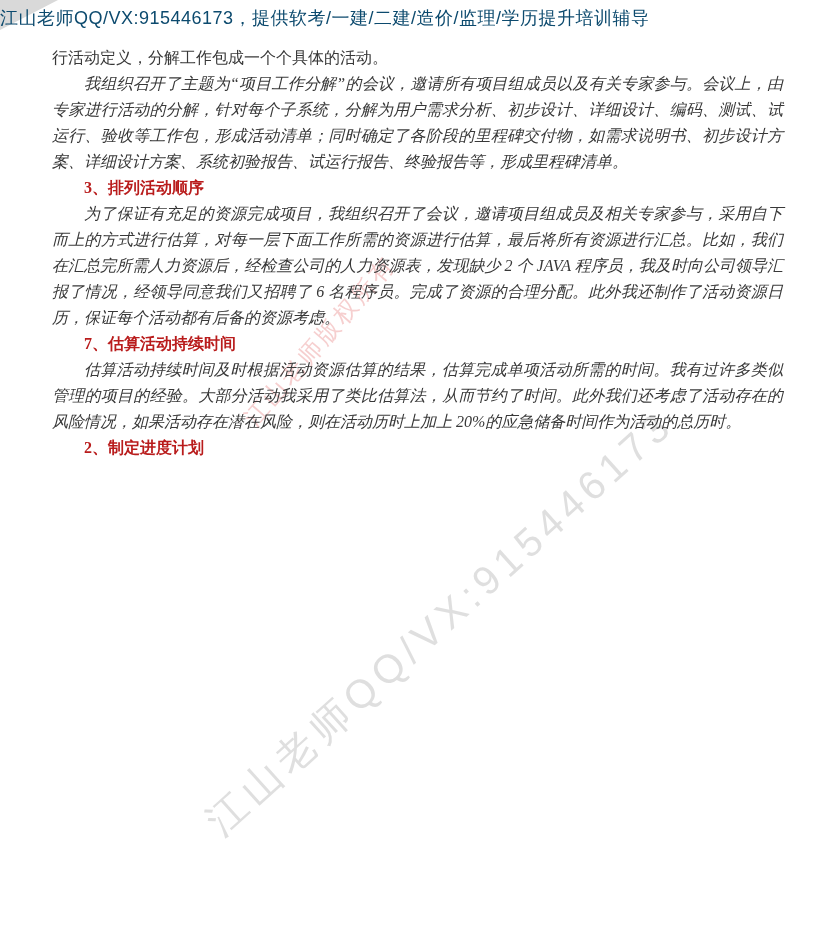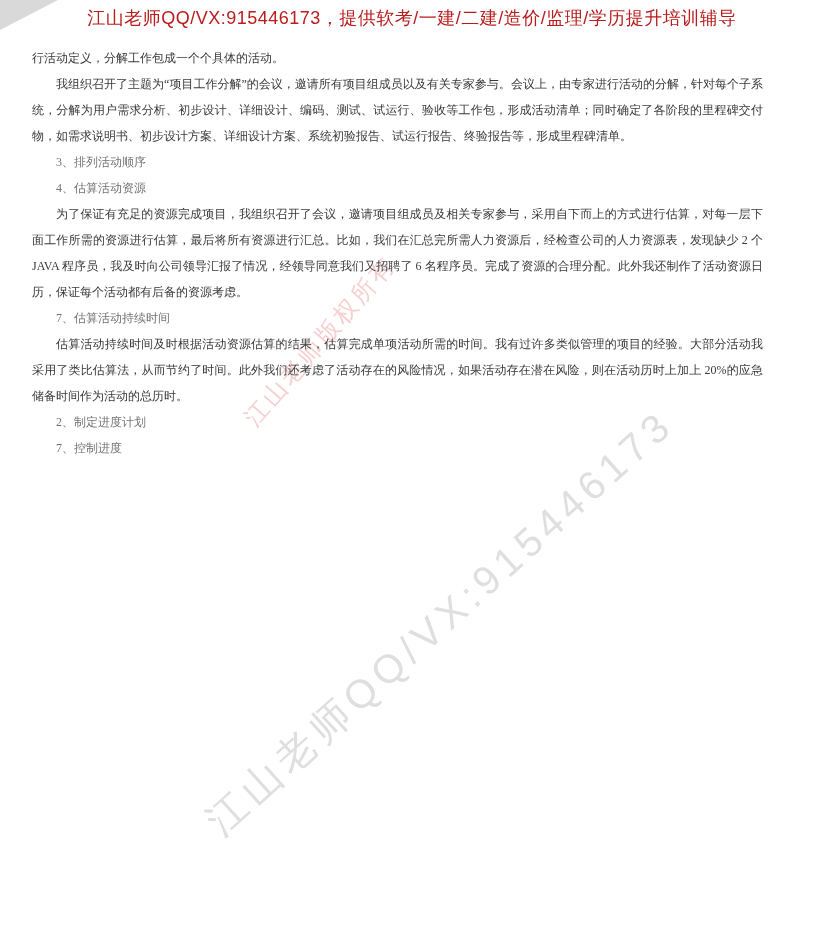--- a/index.html
+++ b/index.html
@@ -13,41 +13,40 @@
   
   .corner-shadow {
     position:absolute; top:0; left:0;
     width:0; height:0;
     border-top:30px solid #d9d9d9;
     border-right:58px solid transparent;
   }
   
   .ad-header {
     position:absolute; top:7px; left:0; right:0;
-    text-align:center;
     font-family:"Liberation Sans","DejaVu Sans",sans-serif;
     font-size:18px; line-height:22px;
-    color:#b91c1c;
+    color:#0c4a6e;
     letter-spacing:0.5px;
     white-space:nowrap;
   }
   
   .content {
-    position:absolute; top:45px; left:32px;
+    position:absolute; top:45px; left:52px;
     width:731px;
-    font-size:12px;
+    font-size:16px;
     line-height:26px;
     color:#383838;
     text-align:justify;
     text-align-last:left;
   }
   .content p { margin:0; padding:0; }
-  .para   { text-indent:2em; }
+  .para   { text-indent:2em;font-style:italic; }
   .plain  { text-indent:0; }
-  .heading{ text-indent:2em; font-weight:400; color:#737373; }
+  .heading{ text-indent:2em; font-weight:700; color:#b91c1c; }
   
   .wm {
     position:absolute;
     text-align:center;
     pointer-events:none;
     white-space:nowrap;
     font-family:"Liberation Sans","DejaVu Sans",sans-serif;
   }
   .wm-pink {
     left:205px; top:325px; width:230px;
@@ -76,21 +75,19 @@
   <div class="ad-header">江山老师QQ/VX:915446173，提供软考/一建/二建/造价/监理/学历提升培训辅导</div>
 
   <div class="wm wm-pink">江山老师版权所有</div>
 
   <div class="wm wm-gray">江山老师QQ/VX:915446173</div>
 
   <div class="content">
     <p class="plain">行活动定义，分解工作包成一个个具体的活动。</p>
     <p class="para">我组织召开了主题为“项目工作分解”的会议，邀请所有项目组成员以及有关专家参与。会议上，由专家进行活动的分解，针对每个子系统，分解为用户需求分析、初步设计、详细设计、编码、测试、试运行、验收等工作包，形成活动清单；同时确定了各阶段的里程碑交付物，如需求说明书、初步设计方案、详细设计方案、系统初验报告、试运行报告、终验报告等，形成里程碑清单。</p>
     <p class="heading">3、排列活动顺序</p>
-    <p class="heading">4、估算活动资源</p>
     <p class="para">为了保证有充足的资源完成项目，我组织召开了会议，邀请项目组成员及相关专家参与，采用自下而上的方式进行估算，对每一层下面工作所需的资源进行估算，最后将所有资源进行汇总。比如，我们在汇总完所需人力资源后，经检查公司的人力资源表，发现缺少 2 个 JAVA 程序员，我及时向公司领导汇报了情况，经领导同意我们又招聘了 6 名程序员。完成了资源的合理分配。此外我还制作了活动资源日历，保证每个活动都有后备的资源考虑。</p>
     <p class="heading">7、估算活动持续时间</p>
     <p class="para">估算活动持续时间及时根据活动资源估算的结果，估算完成单项活动所需的时间。我有过许多类似管理的项目的经验。大部分活动我采用了类比估算法，从而节约了时间。此外我们还考虑了活动存在的风险情况，如果活动存在潜在风险，则在活动历时上加上 20%的应急储备时间作为活动的总历时。</p>
     <p class="heading">2、制定进度计划</p>
-    <p class="heading">7、控制进度</p>
   </div>
 
 </div>
 
 </body></html>

